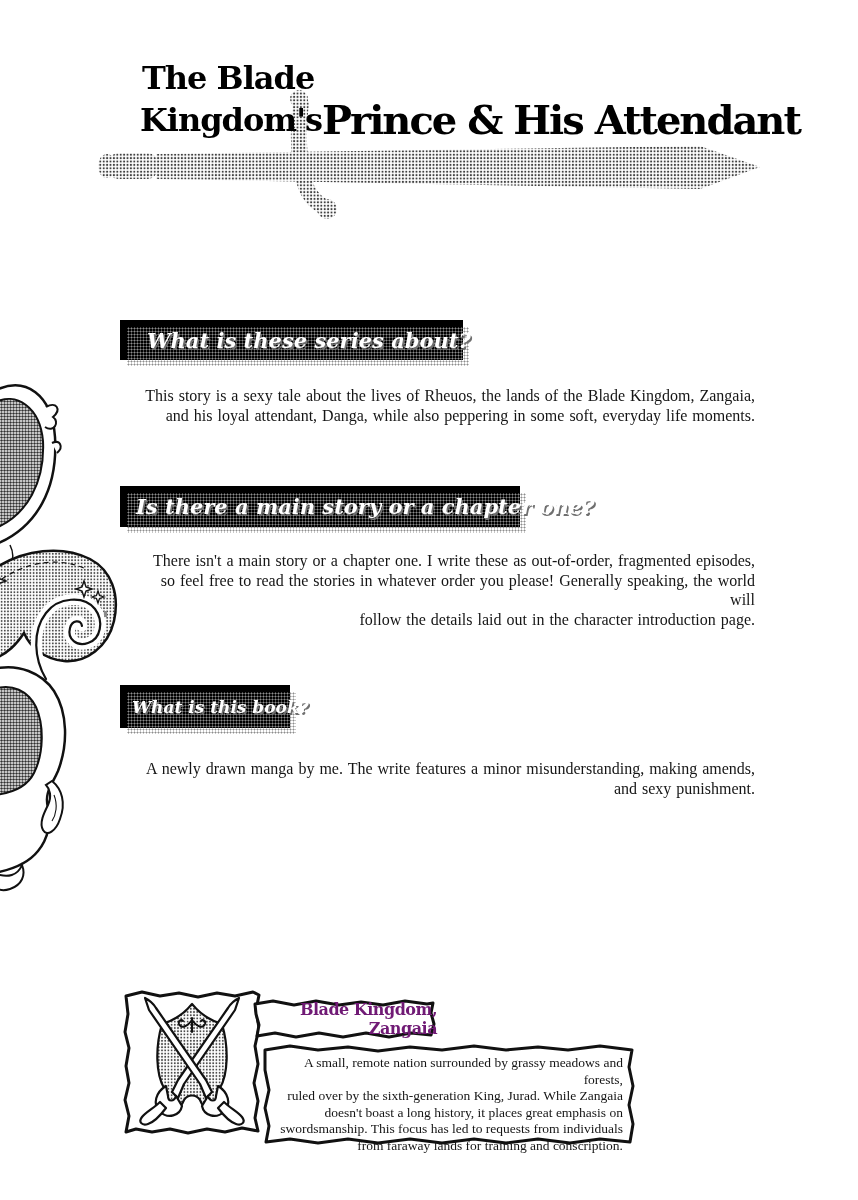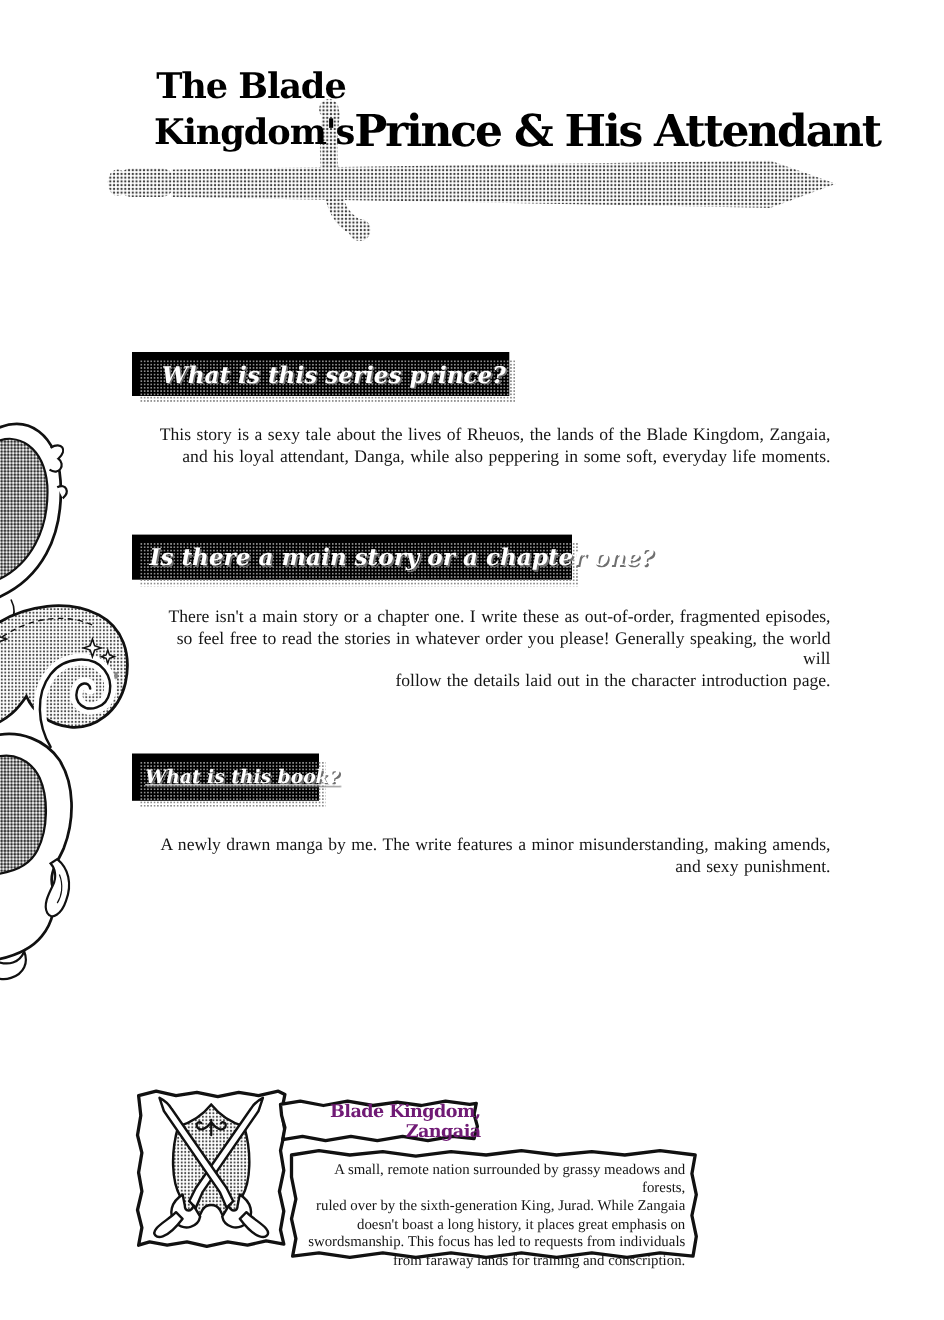--- a/index.html
+++ b/index.html
@@ -32,21 +32,21 @@
   }
   .banner-label{
     color:#fff;font-family:"DejaVu Serif",serif;font-style:italic;font-weight:bold;
     text-shadow:1.5px 1.5px 0 #6f6f6f;white-space:nowrap;
   }
   #banner-1{left:120px;top:320px;width:343px;height:40px;}
   #banner-1 .banner-label{font-size:21px;padding-left:27px;}
   #banner-2{left:120px;top:486px;width:400px;height:41px;}
   #banner-2 .banner-label{font-size:21px;padding-left:16px;}
   #banner-3{left:120px;top:685px;width:170px;height:43px;}
-  #banner-3 .banner-label{font-size:17px;padding-left:12px;text-decoration:underline;}
+  #banner-3 .banner-label{font-size:17px;padding-left:12px;}
   
   .para{
     position:absolute;left:137px;width:618px;font-size:16px;line-height:19.5px;
     white-space:pre-line;word-spacing:1px;color:#151515;z-index:4;
   }
   #para-1{top:386px;}
   #para-2{top:551px;}
   #para-3{top:759px;}
   
   .left-art{position:absolute;left:0;top:373px;z-index:2;}
@@ -139,21 +139,21 @@
              C 28,412 14,420 -6,422 Z" fill="url(#htd)" stroke="#111" stroke-width="2"></path>
 
     <path d="M52,408 C 62,416 66,430 60,446 C 56,458 47,464 43,457
              C 39,450 44,440 48,432 C 52,424 50,416 46,412 Z" fill="#ffffff" stroke="#111" stroke-width="2"></path>
     <path d="M54,422 C 58,432 56,442 52,448" fill="none" stroke="#111" stroke-width="1.1"></path>
 
     <path d="M-6,500 C 8,506 18,502 22,492 C 26,502 22,512 10,516 C 4,518 -2,517 -6,514 Z" fill="#ffffff" stroke="#111" stroke-width="2"></path>
   </svg>
 
   <div class="banner" id="banner-1">
-    <span class="banner-label">What is this series prince?</span>
+    <span class="banner-label">What is these series about?</span>
   </div>
   <div class="para" id="para-1">This story is a sexy tale about the lives of Rheuos, the lands of the Blade Kingdom, Zangaia,
 and his loyal attendant, Danga, while also peppering in some soft, everyday life moments.</div>
 
   <div class="banner" id="banner-2">
     <span class="banner-label">Is there a main story or a chapter one?</span>
   </div>
   <div class="para" id="para-2">There isn't a main story or a chapter one. I write these as out-of-order, fragmented episodes,
 so feel free to read the stories in whatever order you please! Generally speaking, the world will
 follow the details laid out in the character introduction page.</div>

